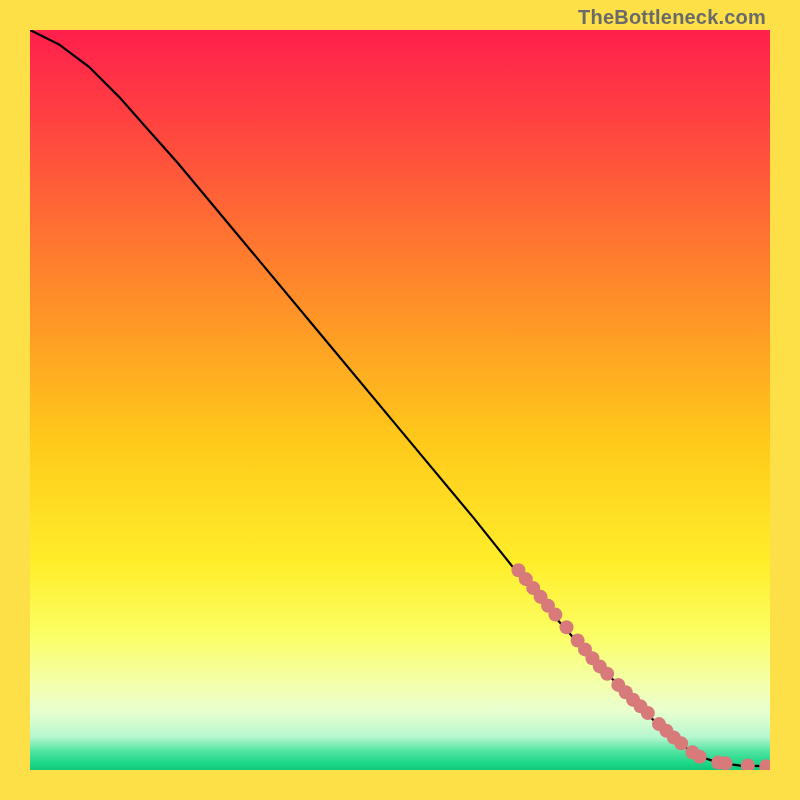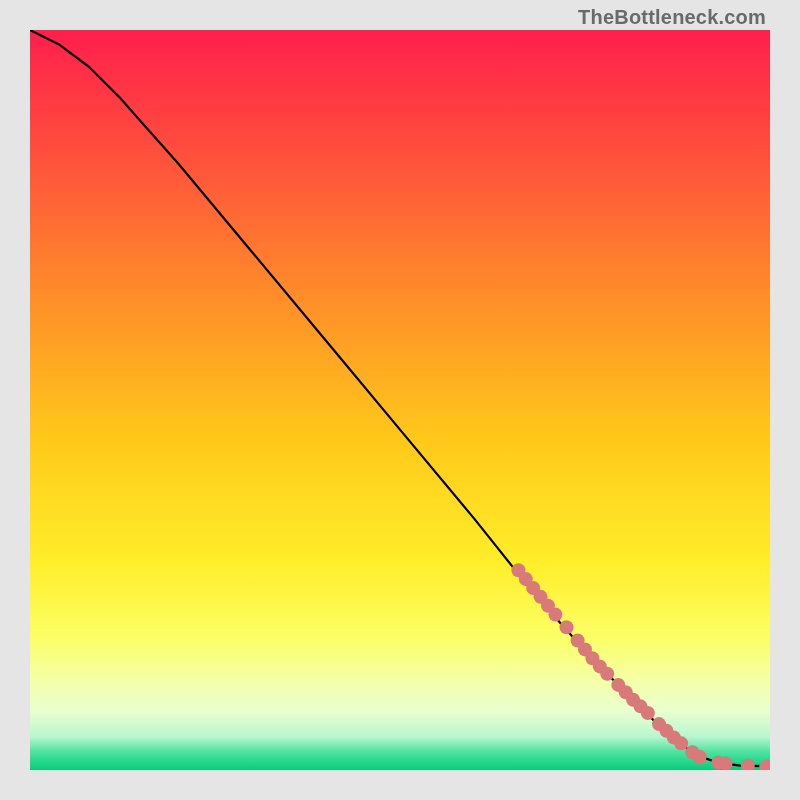--- a/index.html
+++ b/index.html
@@ -8,21 +8,21 @@
     width: 800px;
     height: 800px;
     overflow: hidden;
     font-family: Arial, Helvetica, sans-serif;
     background: #000;
   }
   .stage {
     position: relative;
     width: 800px;
     height: 800px;
-    background: #e5e5e5;
+    background: #fde047;
   }
   .plot-area {
     position: absolute;
     left: 30px;
     top: 30px;
     width: 740px;
     height: 740px;
     overflow: hidden;
   }
   

